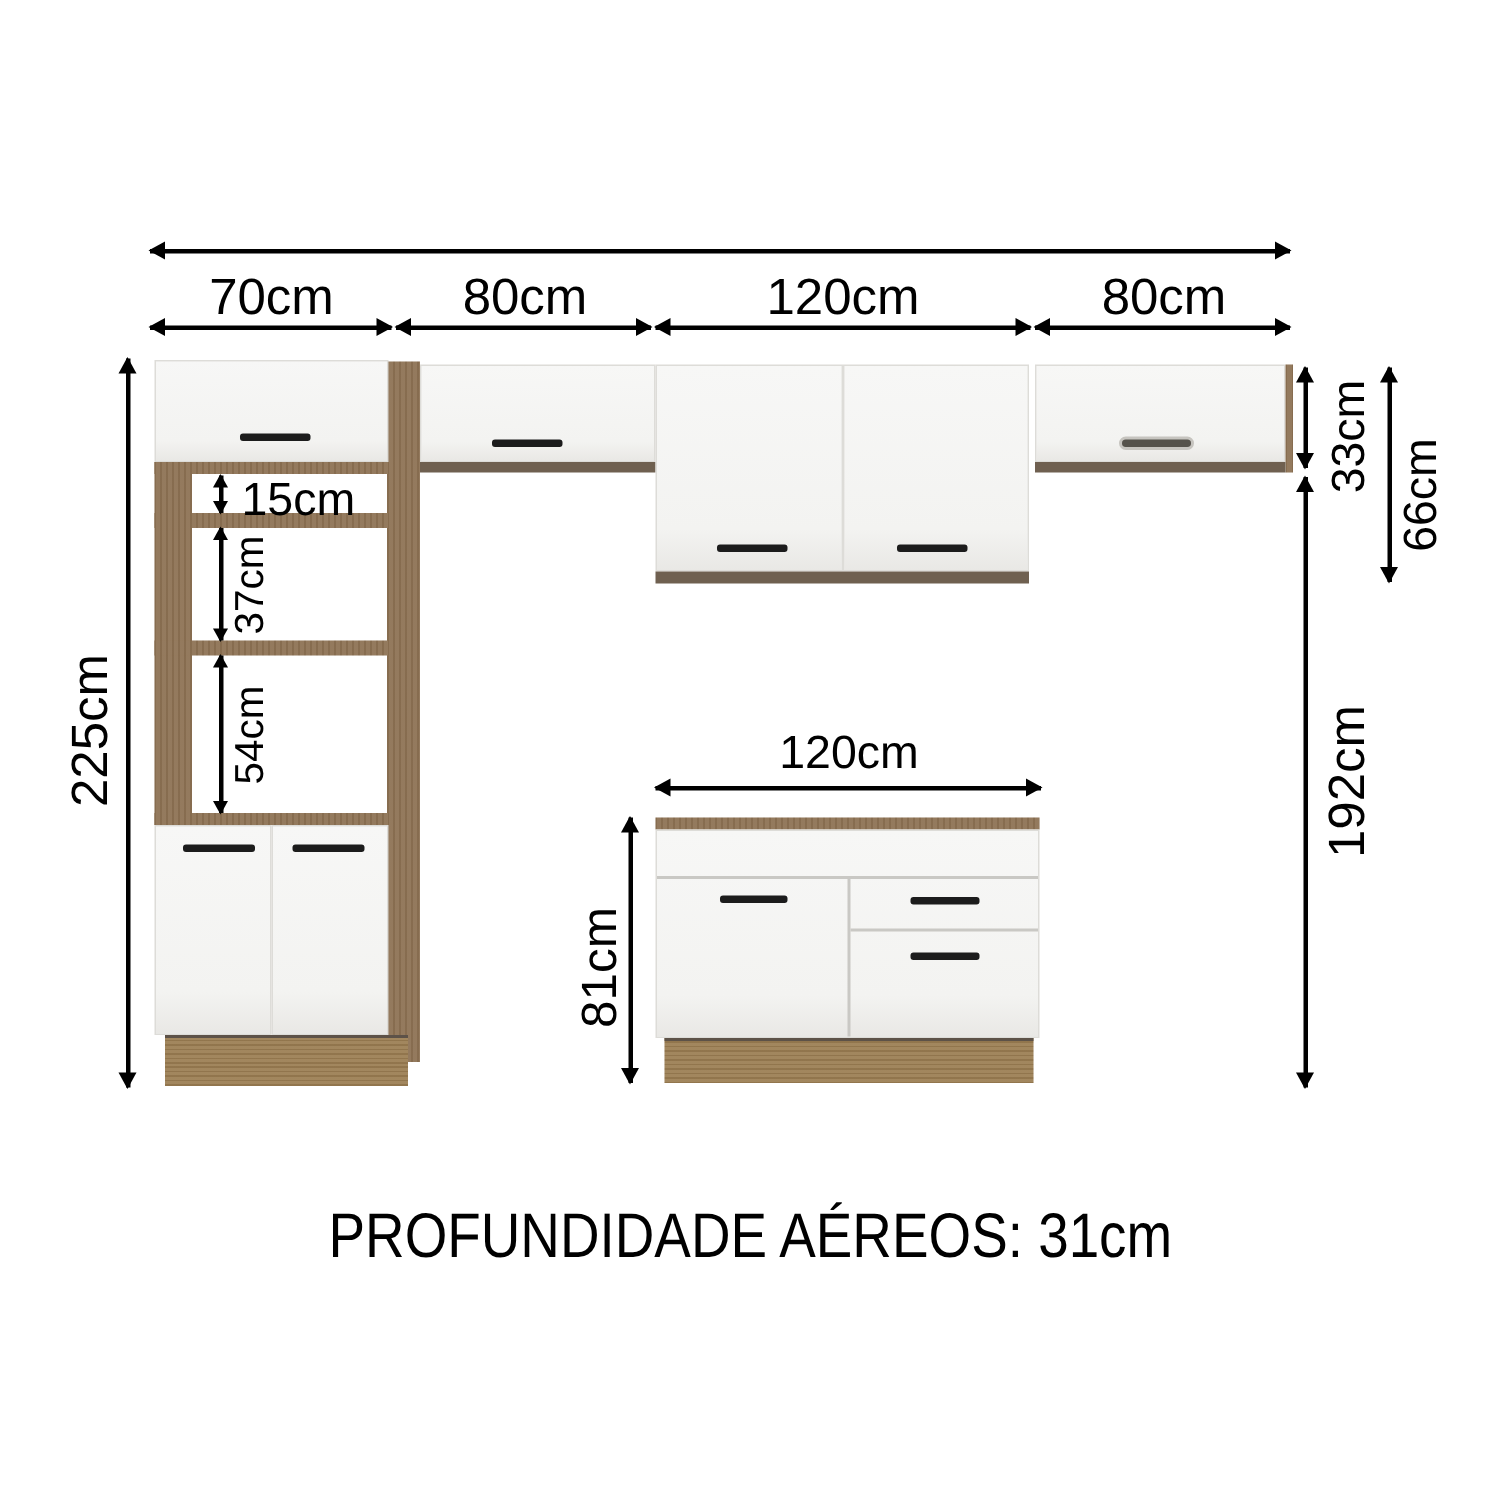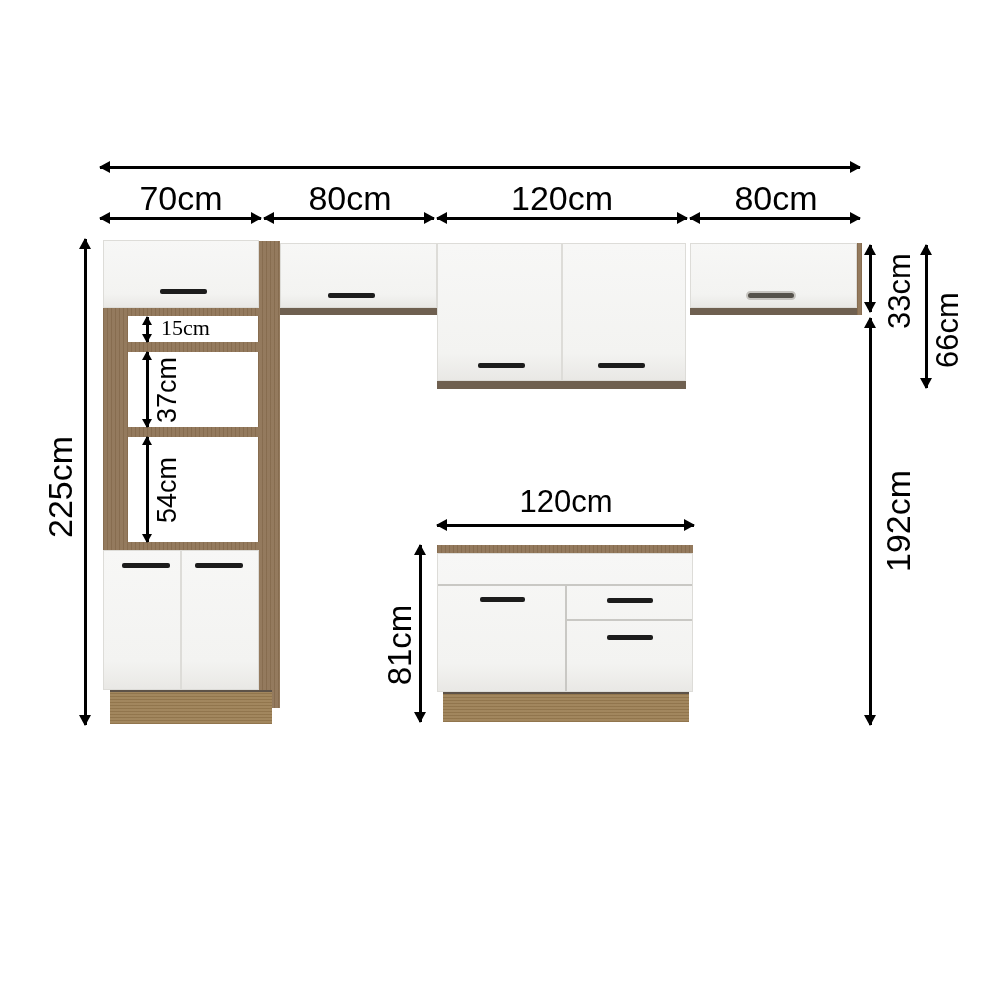--- a/index.html
+++ b/index.html
@@ -76,21 +76,21 @@
     <div class="wood" style="left:103px;top:542px;width:156px;height:8px;"></div>
 
     <div class="door" style="left:103px;top:550px;width:78px;height:140px;"></div>
     <div class="door" style="left:181px;top:550px;width:78px;height:140px;"></div>
     <div class="handle" style="left:122px;top:563px;width:48px;"></div>
     <div class="handle" style="left:195px;top:563px;width:48px;"></div>
     <div class="wood-h" style="left:110px;top:690px;width:162px;height:32px;"></div>
   </div>
 
   <div class="sm v-arrow" style="left:146px;top:317px;height:25px;"></div>
-  <div class="lbl" style="left:161px;top:317px;font-size:22px;font-family:Liberation Serif, serif;">15cm</div>
+  <div class="lbl" style="left:161px;top:317px;font-size:31px;">15cm</div>
   <div class="sm v-arrow" style="left:146px;top:352px;height:75px;"></div>
   <div class="lbl vlbl" style="left:167px;top:390px;font-size:27px;">37cm</div>
   <div class="sm v-arrow" style="left:146px;top:437px;height:105px;"></div>
   <div class="lbl vlbl" style="left:167px;top:490px;font-size:27px;">54cm</div>
 
   <div>
     <div class="door" style="left:280px;top:243px;width:157px;height:65px;"></div>
     <div class="handle" style="left:328px;top:293px;width:47px;"></div>
     <div class="strip" style="left:280px;top:308px;width:157px;height:7px;"></div>
   </div>
@@ -131,15 +131,16 @@
   <div class="v-arrow" style="left:869px;top:245px;height:67px;"></div>
   <div class="lbl vlbl" style="left:899px;top:291px;font-size:31px;">33cm</div>
 
   <div class="v-arrow" style="left:925px;top:245px;height:143px;"></div>
   <div class="lbl vlbl" style="left:947px;top:330px;font-size:31px;">66cm</div>
 
   <div class="v-arrow" style="left:869px;top:318px;height:407px;"></div>
   <div class="lbl vlbl" style="left:898px;top:521px;font-size:34px;">192cm</div>
 
   <div class="notes">
+    <div><span class="note-line">PROFUNDIDADE AÉREOS: 31cm</span></div>
   </div>
 
 </div>
 
 </body></html>

